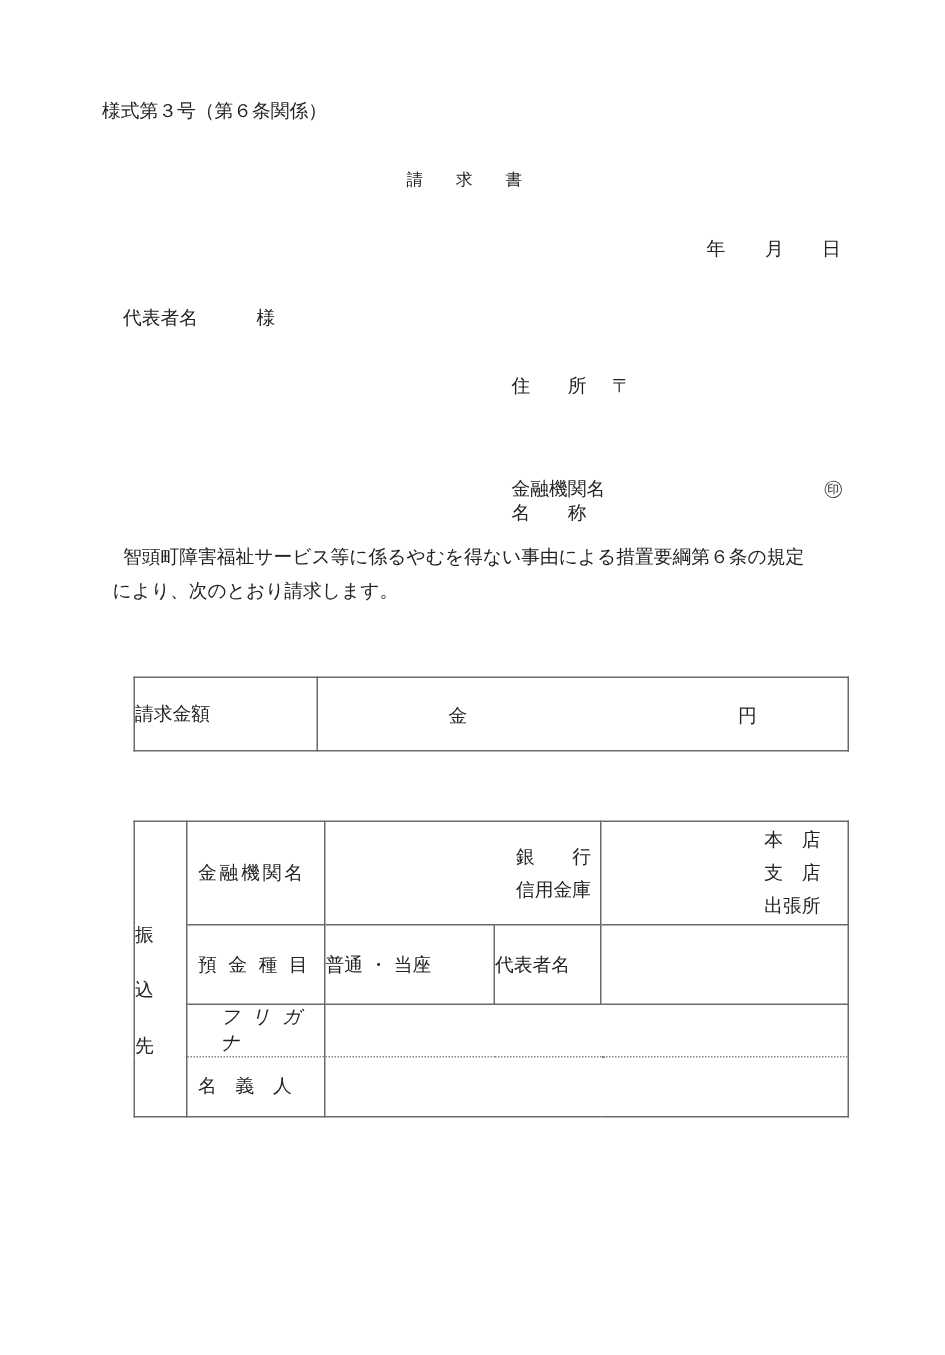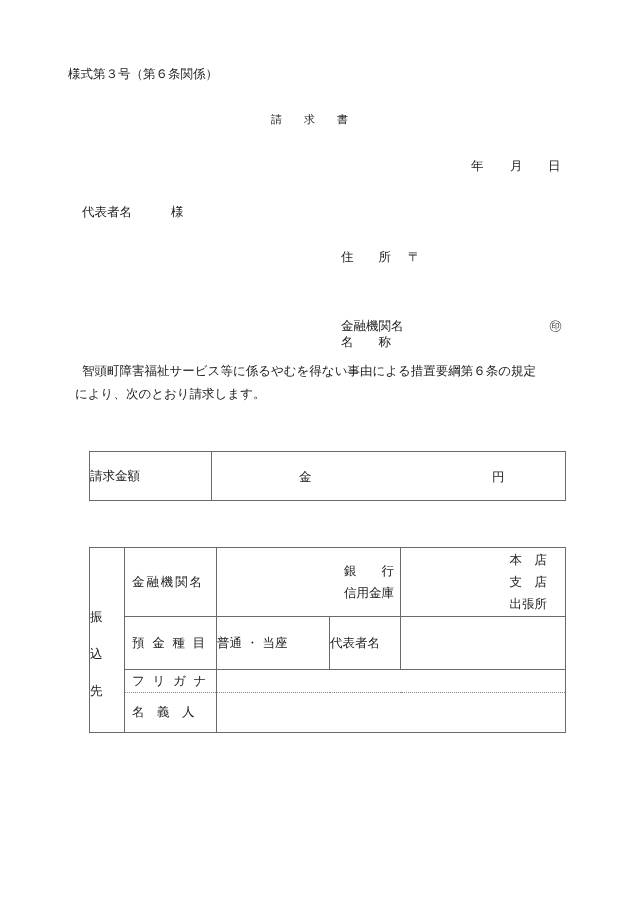--- a/index.html
+++ b/index.html
@@ -86,21 +86,21 @@
     </td>
     <td class="c" style="width:112px;">
       <span>普通 ・ 当座</span>
     </td>
     <td class="c" style="width:70px;">
       <span>代表者名</span>
     </td>
     <td></td>
   </tr>
   <tr style="height:23px;">
-    <td style="padding-left:7px;border-bottom:1px dotted #888;">
+    <td style="padding-left:22px;border-bottom:1px dotted #888;font-style:italic;">
       <span class="sp">フ リ ガ ナ</span>
     </td>
     <td colspan="3" style="border-bottom:1px dotted #888;"></td>
   </tr>
   <tr style="height:40px;">
     <td style="padding-left:7px;border-top:1px dotted #888;font-family:Liberation Mono, monospace;">
       <span>名　義　人</span>
     </td>
     <td colspan="3" style="border-top:1px dotted #888;"></td>
   </tr>

